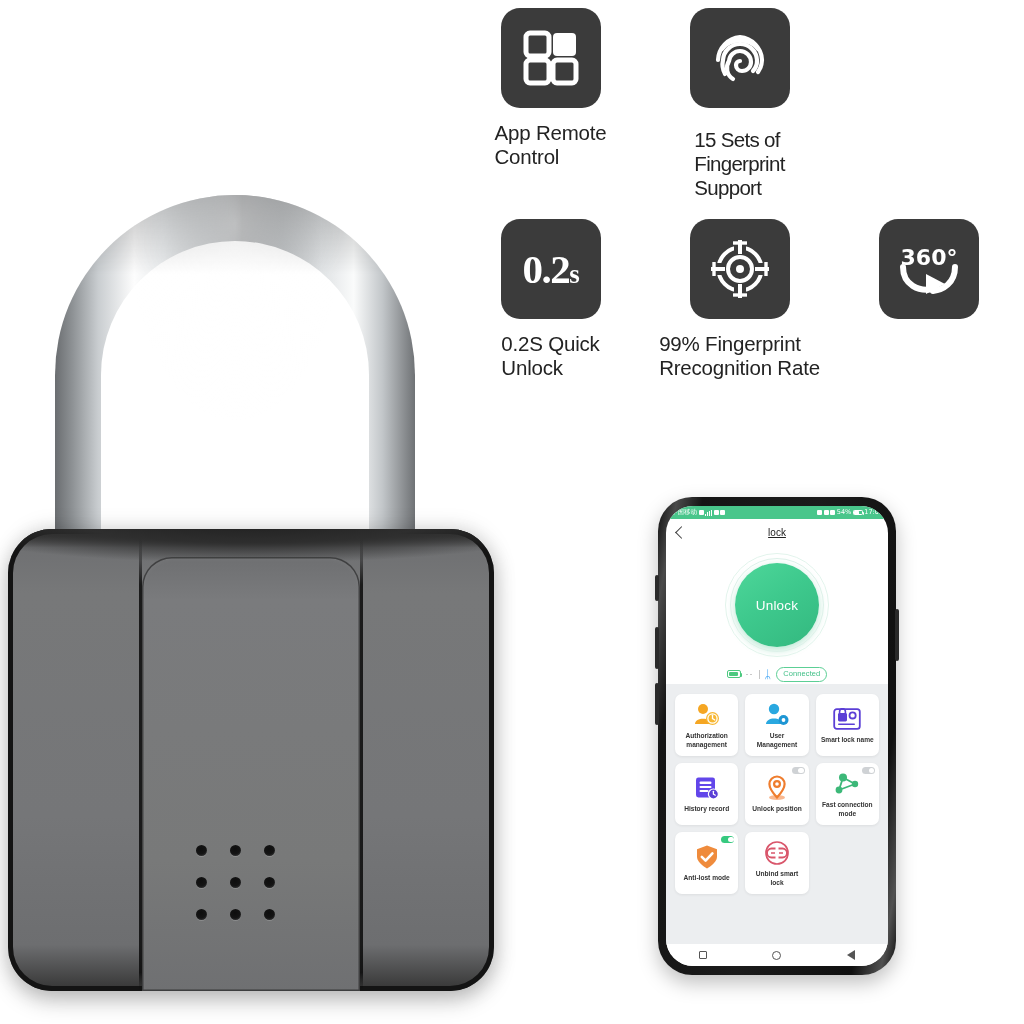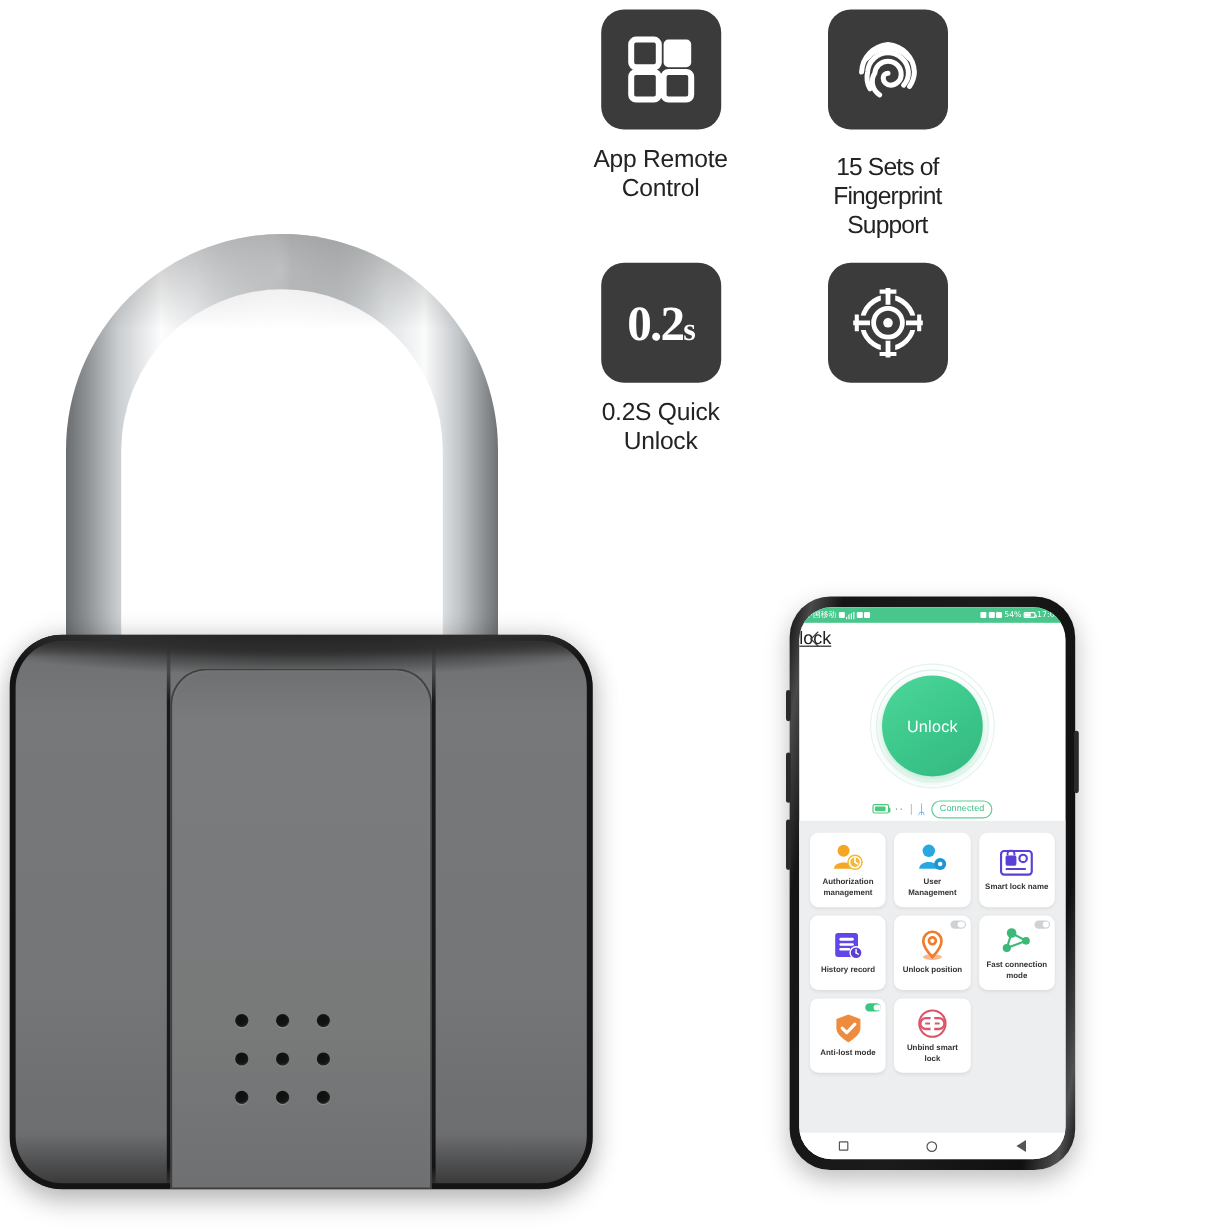--- a/index.html
+++ b/index.html
@@ -83,21 +83,21 @@
   .feat-row { display: flex; }
   .feat {
     width: 189px; display: flex; flex-direction: column; align-items: center;
   }
   .feat-tile {
     width: 100px; height: 100px; border-radius: 19px;
     background: #3b3b3b;
     display: flex; align-items: center; justify-content: center;
   }
   .feat-label {
-    margin-top: 13px; text-align: center; color: #232323;
+    margin-top: 13px; color: #232323;
     font-size: 20.5px; line-height: 1.17; letter-spacing: -0.2px; font-weight: 400;
     white-space: pre-line;
   }
   .feat-label.tight { letter-spacing: -0.7px; margin-top: 20px; }
   .row2 { margin-top: 19px; }
 
   .tile-num {
     color: #fff; font-size: 41px; font-weight: 700; letter-spacing: -1.5px;
     font-family: Liberation Serif, serif;
   }
@@ -135,21 +135,21 @@
   }
   .sb-batt::after { content:""; position:absolute; right:-2px; top:1.4px; width:1.2px; height:2.4px; background:#fff; border-radius:0 1px 1px 0; }
   .sb-batt i { position:absolute; left:0.7px; top:0.7px; bottom:0.7px; width:55%; background:#fff; border-radius:0.6px; display:block; }
 
   .appbar { height: 27px; display: flex; align-items: center; position: relative; }
   .back-chevron {
     position: absolute; left: 11px; width: 9px; height: 9px;
     border-left: 1.8px solid #3c3c3c; border-bottom: 1.8px solid #3c3c3c;
     transform: rotate(45deg);
   }
-  .appbar-title { width: 100%; font-size: 15px; color: #222; text-decoration: underline; }
+  .appbar-title { width: 100%; text-align: center; font-size: 10px; color: #222; text-decoration: underline; }
 
   .unlock-zone { height: 118px; display:flex; align-items:center; justify-content:center; }
   .unlock-rings { position: relative; width: 104px; height: 104px; display:flex; align-items:center; justify-content:center; }
   .ring-out { position:absolute; inset:0; border-radius:50%; border:1.4px solid #e2f4ec; }
   .ring-mid { position:absolute; inset:5px; border-radius:50%; border:1.4px solid #ddf1e9; }
   .unlock-btn {
     width: 84px; height: 84px; border-radius: 50%;
     background: linear-gradient(145deg, #4ed79a 0%, #3ec98d 45%, #33b87f 100%);
     display:flex; align-items:center; justify-content:center;
     color:#fff; font-size: 13.5px; letter-spacing: 0.2px;
@@ -291,23 +291,33 @@
               <line x1="47" y1="32" x2="61" y2="32"></line>
             </g>
             <g stroke="#fff" stroke-width="3.4">
               <line x1="25" y1="6" x2="39" y2="6"></line>
               <line x1="25" y1="58" x2="39" y2="58"></line>
               <line x1="6" y1="25" x2="6" y2="39"></line>
               <line x1="58" y1="25" x2="58" y2="39"></line>
             </g>
           </svg>
         </div>
+        <div class="feat-label">99% Fingerprint
+Rrecognition Rate</div>
       </div>
 
       <div class="feat">
+        <div class="feat-tile">
+          <svg width="72" height="64" viewBox="0 0 72 64">
+            <text x="36" y="28" text-anchor="middle" fill="#fff" font-family="DejaVu Sans, sans-serif" font-size="22" font-weight="700">360°</text>
+            <path d="M10 30 C10 48 26 55 40 52" fill="none" stroke="#fff" stroke-width="6" stroke-linecap="round"></path>
+            <path d="M62 30 C62 46 50 53 40 54" fill="none" stroke="#fff" stroke-width="6" stroke-linecap="round"></path>
+            <path d="M33 37 L52 47 L33 57 Z" fill="#fff"></path>
+          </svg>
+        </div>
       </div>
 
     </div>
   </div>
 
   <div id="phone">
     <div class="phone-shell"></div>
     <div class="side-btn sb-1"></div>
     <div class="side-btn sb-2"></div>
     <div class="side-btn sb-3"></div>

